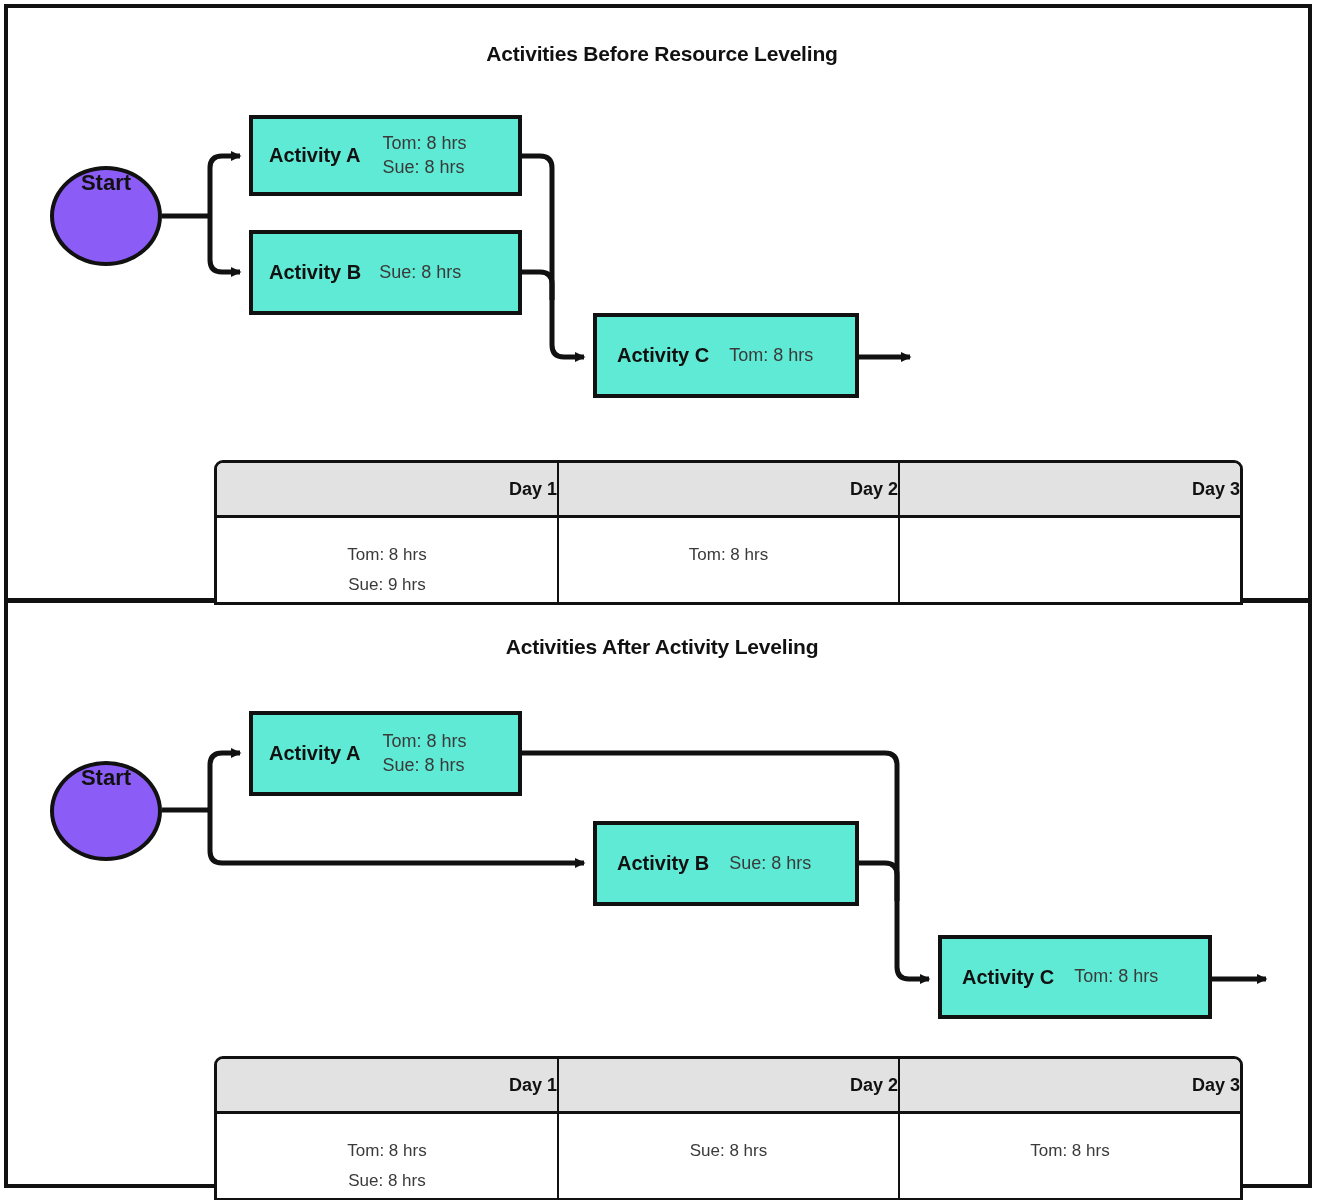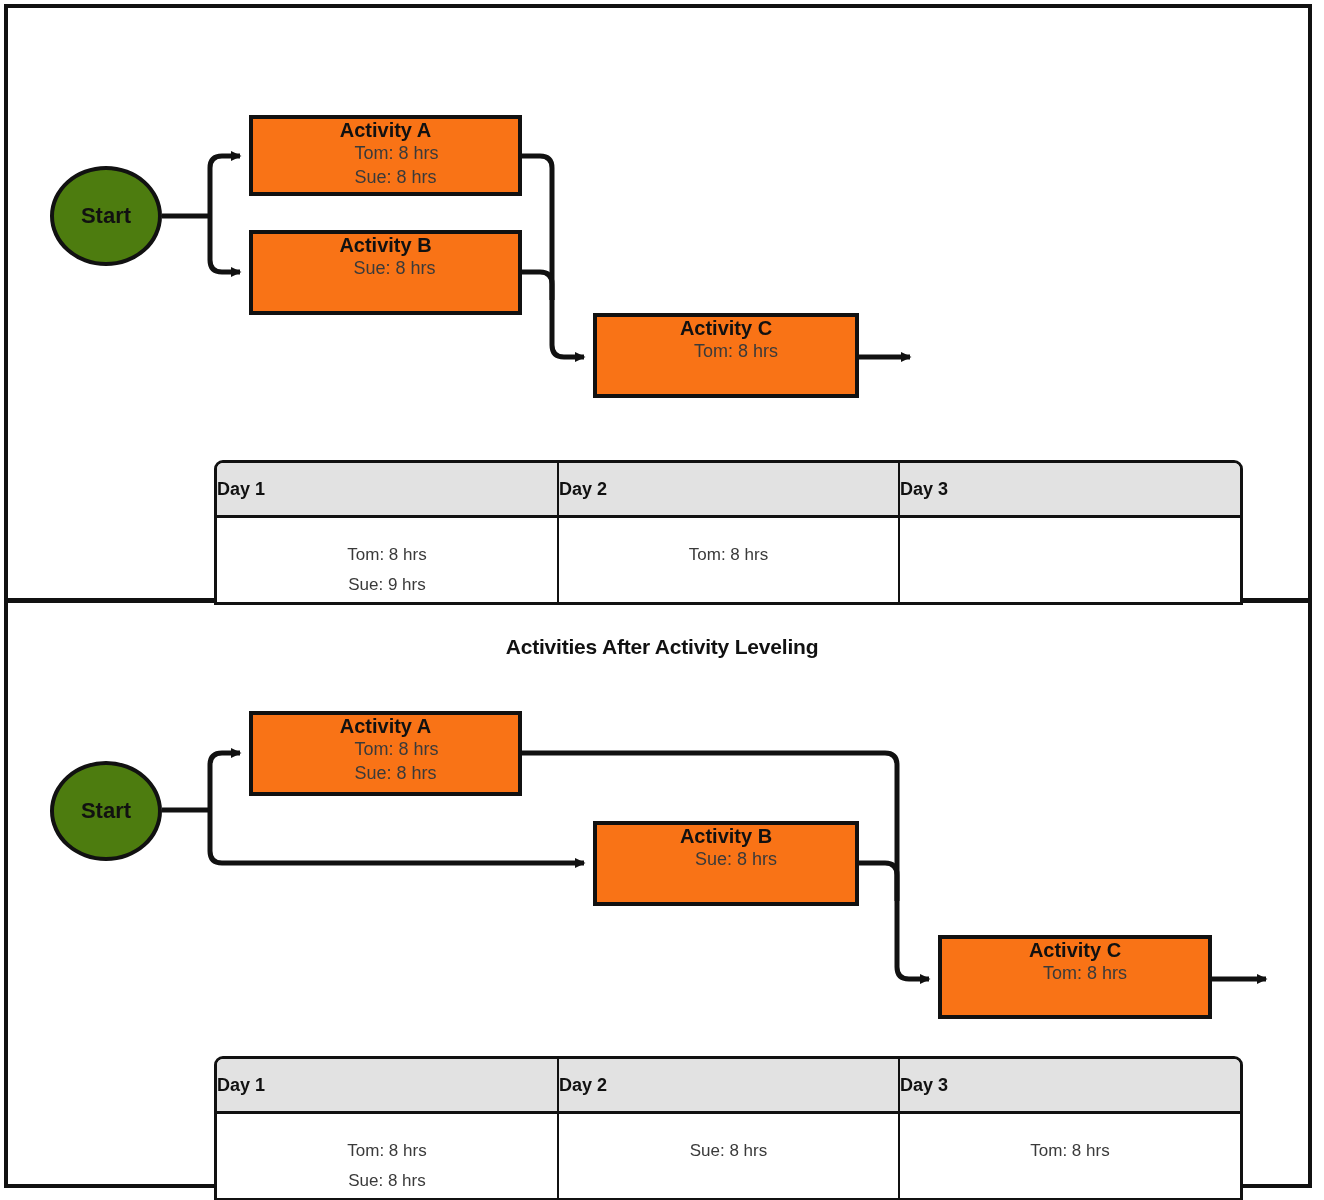--- a/index.html
+++ b/index.html
@@ -51,39 +51,38 @@
     color: #111111;
     letter-spacing: -0.2px;
   }
 
   
   .start-node {
     position: absolute;
     width: 112px;
     height: 100px;
     border-radius: 50%;
-    background: #4d7c0f;
+    background: #8b5cf6;
+    border: 4px solid #111111;
+    box-sizing: border-box;
+    display: flex;
+    align-items: flex-start;
+    justify-content: center;
+    font-size: 22px;
+    font-weight: bold;
+    color: #111111;
+  }
+  .activity-box {
+    position: absolute;
+    background: #5eead4;
     border: 4px solid #111111;
     box-sizing: border-box;
     display: flex;
     align-items: center;
-    justify-content: center;
-    font-size: 22px;
-    font-weight: bold;
-    color: #111111;
-  }
-  .activity-box {
-    position: absolute;
-    background: #f97316;
-    border: 4px solid #111111;
-    box-sizing: border-box;
-    display: flex;
-    align-items: center;
-    color: #111111;
-    flex-direction: column;
+    color: #111111;
   }
   .activity-name {
     font-size: 20px;
     font-weight: bold;
     white-space: nowrap;
   }
   .activity-res {
     font-size: 18px;
     color: #3a3a3a;
     white-space: nowrap;
@@ -116,21 +115,21 @@
     table-layout: fixed;
   }
   .day-table th {
     background: #e2e2e2;
     border-right: 2px solid #111111;
     border-bottom: 3px solid #111111;
     font-size: 18px;
     font-weight: bold;
     color: #111111;
     height: 52px;
-    text-align: left;
+    text-align: right;
     padding: 0;
   }
   .day-table th:last-child { border-right: none; }
   .day-table td {
     border-right: 2px solid #111111;
     font-size: 17px;
     color: #3a3a3a;
     text-align: center;
     vertical-align: top;
     padding-top: 22px;
@@ -143,20 +142,21 @@
 </head>
 <body>
 
 <div id="page">
 
   <div class="outer-frame"></div>
   <div class="panel-divider"></div>
 
   <div class="panel" id="panel-before">
 
+    <div class="panel-title" style="top:42px;">Activities Before Resource Leveling</div>
 
     <svg class="edges">
       <defs>
         <marker id="arrowB" markerWidth="11" markerHeight="11" refX="9" refY="5.5" orient="auto" markerUnits="userSpaceOnUse">
           <path d="M0,0.6 L10.5,5.5 L0,10.4 Z" fill="#111111"></path>
         </marker>
       </defs>
 
       <path d="M162,216 L210,216" stroke="#111111" stroke-width="5" fill="none"></path>
 

